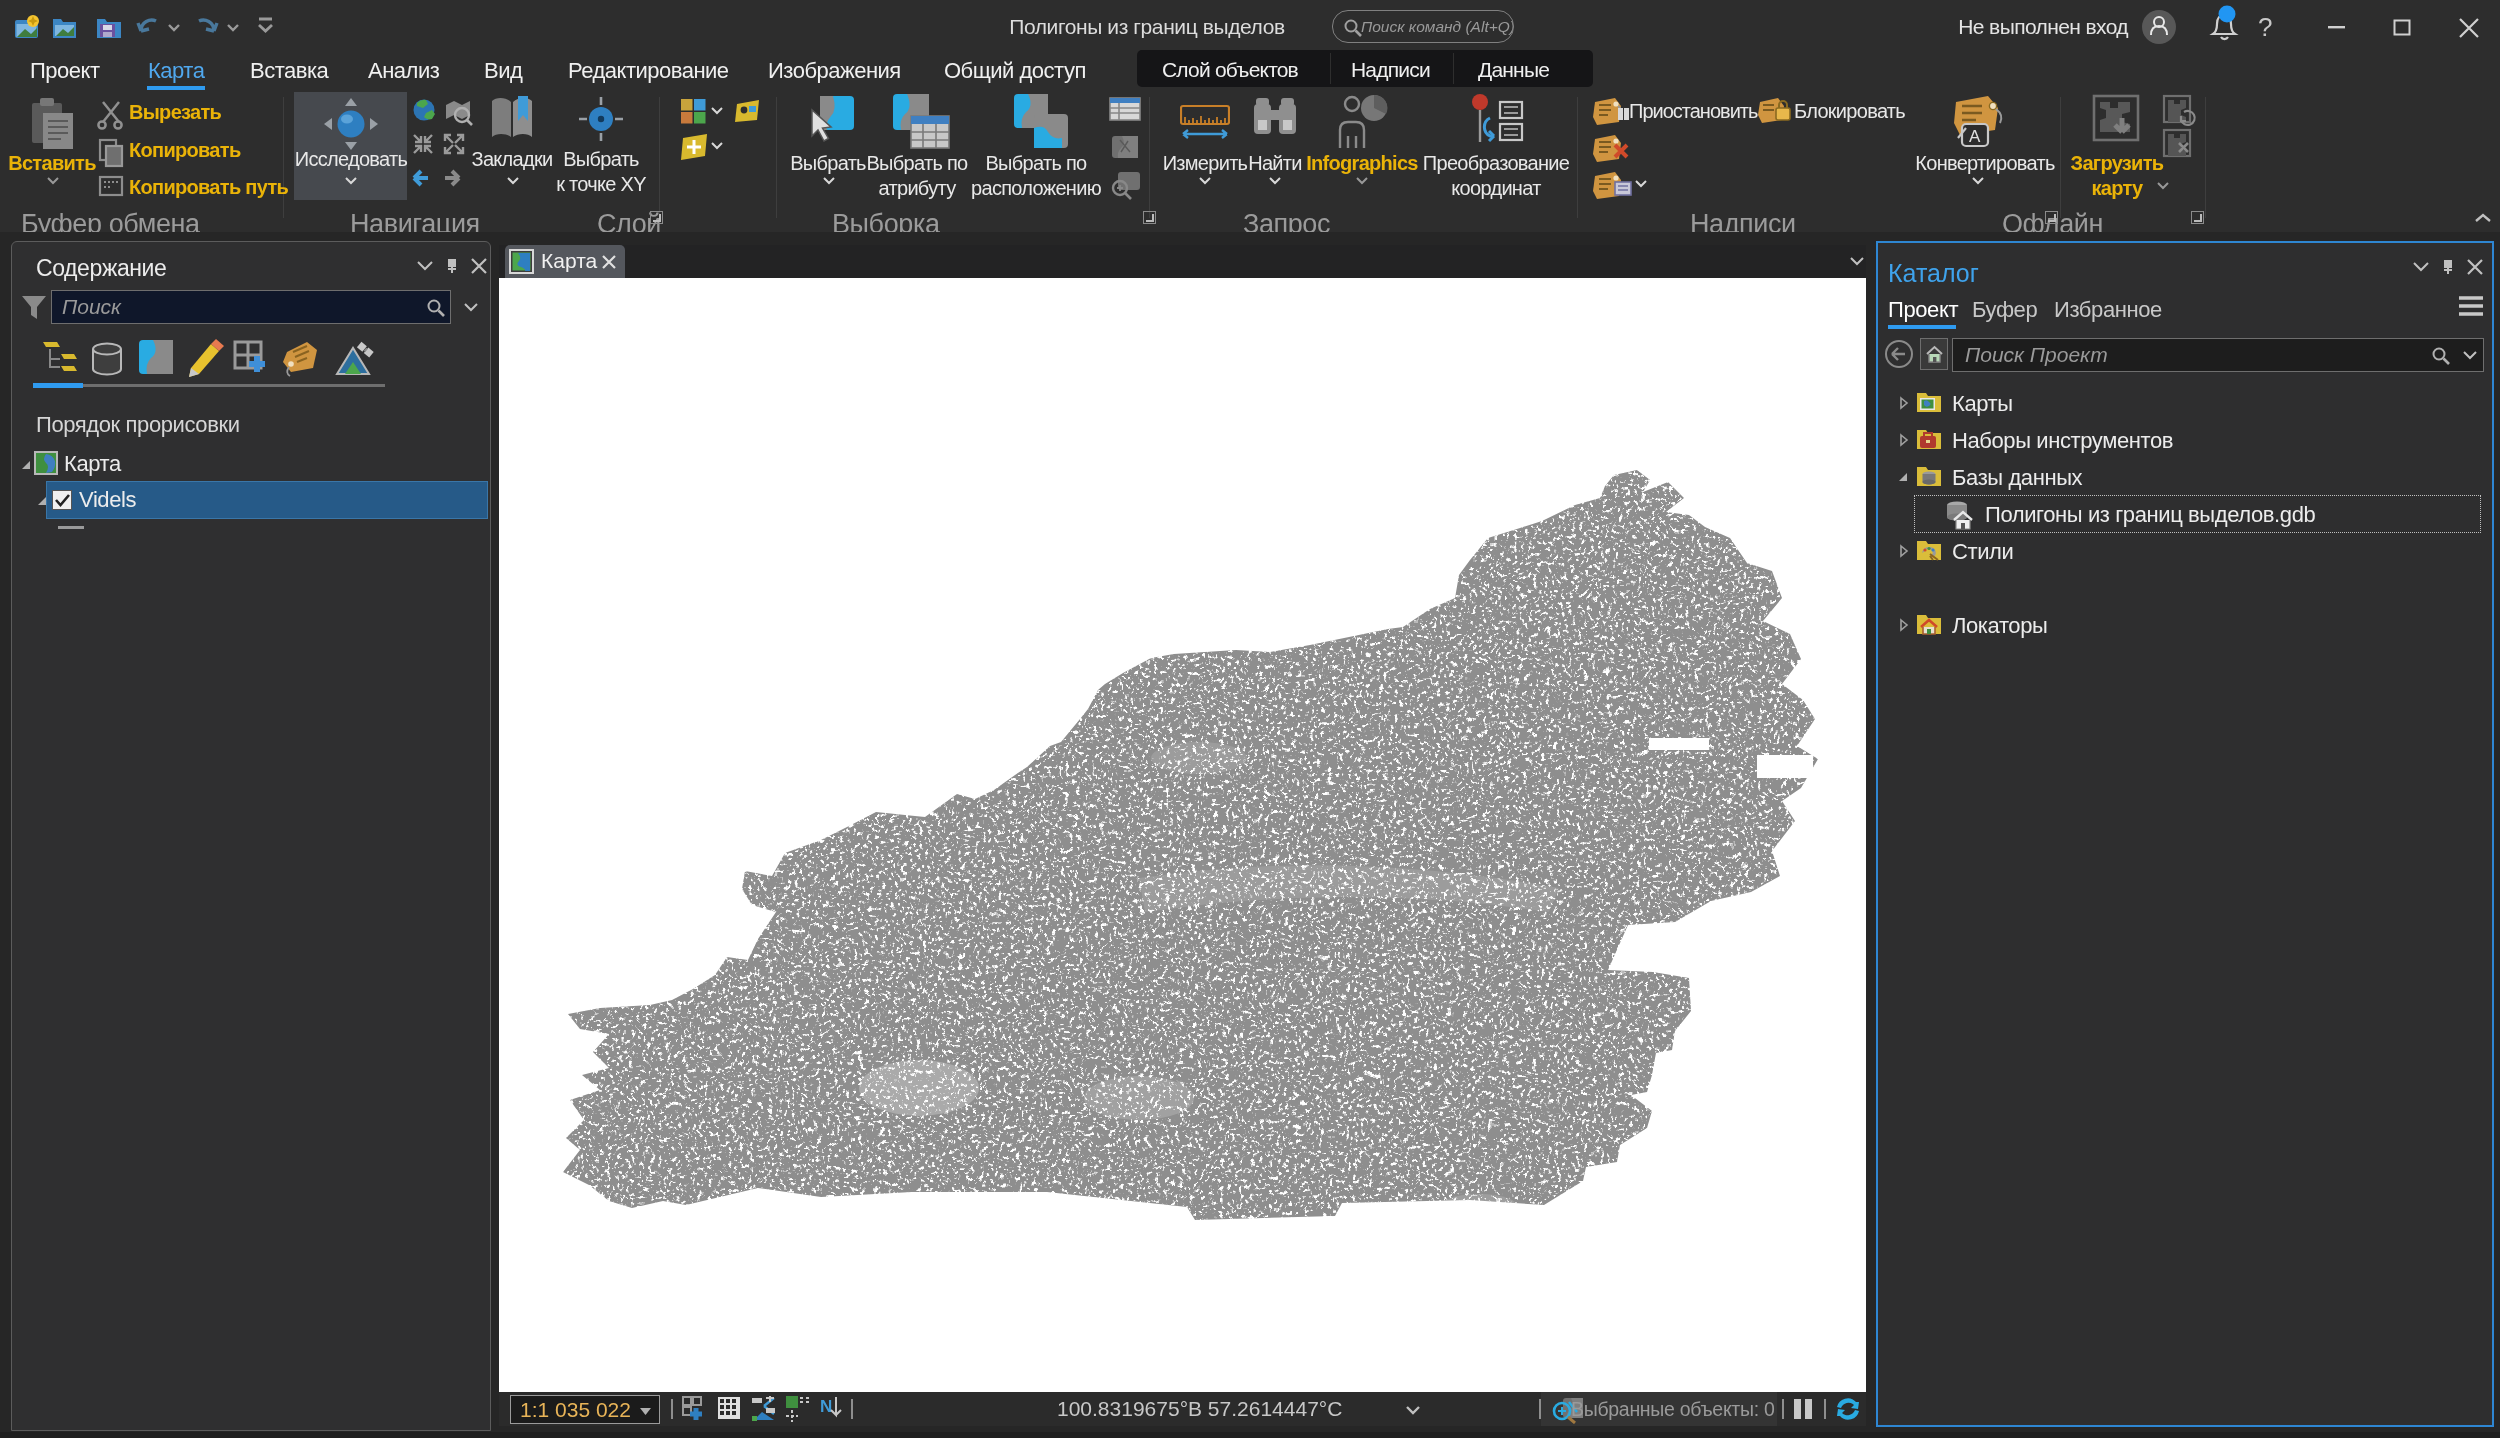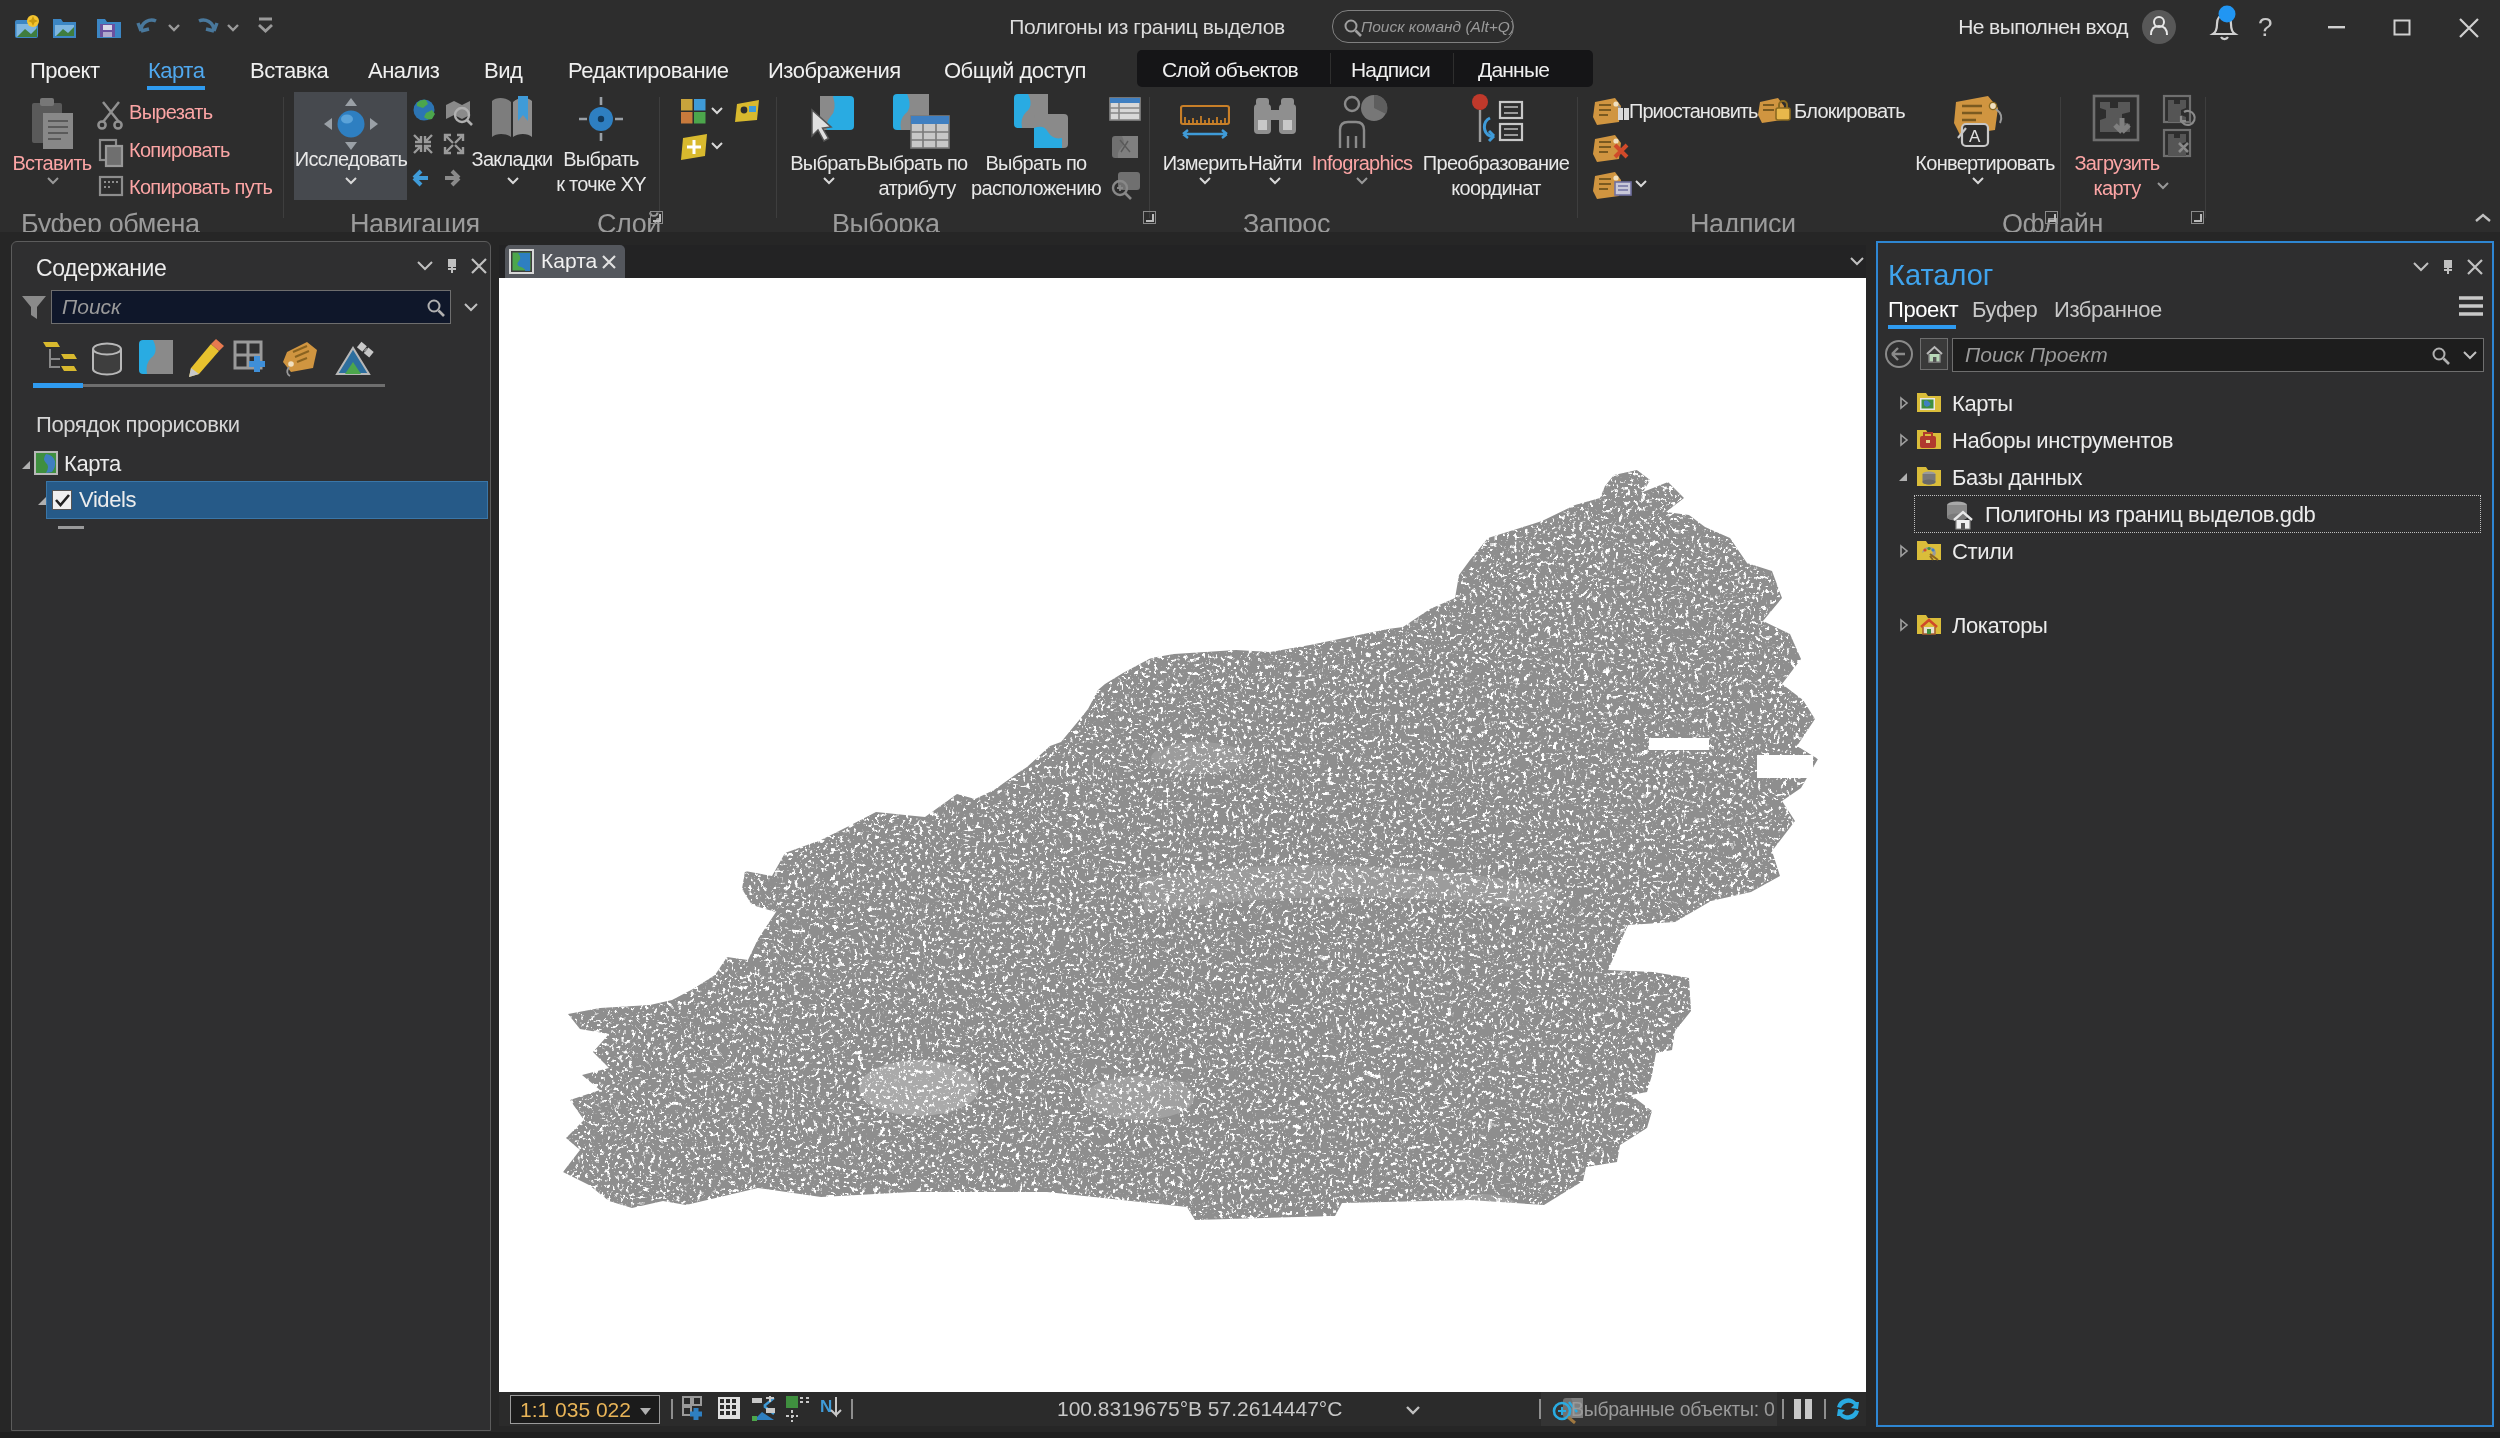--- a/index.html
+++ b/index.html
@@ -10,21 +10,21 @@
 #win { position:relative; width:2500px; height:1432px; background:#2d2d2d; }
 #apptitle { position:absolute; left:982px; top:15px; width:330px; text-align:center; font-size:21px; letter-spacing:-0.4px; color:#dcdcdc; }
 #cmdsearch { position:absolute; left:1332px; top:10px; width:182px; height:33px; border:1px solid #808080; border-radius:16px; background:#2d2d2d; color:#999; font-size:15.5px; font-style:italic; line-height:31px; white-space:nowrap; overflow:hidden; }
 #signin { position:absolute; right:372px; top:15px; font-size:21px; letter-spacing:-0.6px; color:#e4e4e4; }
 .mtab { position:absolute; top:58px; font-size:22px; letter-spacing:-0.5px; color:#f0f0f0; }
 .mtab.active { color:#50a8ee; }
 #ctxbox { position:absolute; left:1137px; top:50px; width:456px; height:37px; background:#151517; border-radius:5px; }
 .vsep { position:absolute; top:97px; width:1px; height:121px; background:#3e3e3e; }
 .glabel { position:absolute; top:209px; font-size:27px; letter-spacing:-0.4px; color:#9b9b9b; width:240px; }
 .btxt { position:absolute; font-size:20px; letter-spacing:-0.7px; color:#e8e8e8; text-align:center; white-space:nowrap; }
-.btxt.dis { color:#fca5a5; }
+.btxt.dis { color:#eab308;font-weight:bold; }
 .btxt.c { width:200px; }
 .launcher { position:absolute; top:211px; width:13px; height:13px; border:1px solid #8b8b8b; }
 .launcher:after { content:""; position:absolute; right:1px; bottom:1px; width:6px; height:6px; border-right:2px solid #bbb; border-bottom:2px solid #bbb; }
 #leftpanel { position:absolute; left:11px; top:241px; width:480px; height:1190px; background:#2f2f30; border:1px solid #5c5c5c; border-radius:6px 6px 0 0; }
 #rightpanel { position:absolute; left:1876px; top:241px; width:618px; height:1186px; background:#2e2e2f; border:2px solid #2e86d2; }
 #tabbar { position:absolute; left:499px; top:245px; width:1367px; height:33px; background:#232324; }
 #maptab { position:absolute; left:6px; top:0; width:120px; height:33px; background:#54575d; border-radius:5px 5px 0 0; }
 #mapcanvas { position:absolute; left:499px; top:278px; width:1367px; height:1114px; background:#ffffff; }
 #statusbar { position:absolute; left:499px; top:1392px; width:1367px; height:34px; background:#2b2b2b; font-size:20px; }
 .ssep { position:absolute; top:7px; width:2px; height:20px; background:#8e8e8e; }
@@ -618,21 +618,21 @@
     <div class="abs" style="left:1295px;top:7px;width:7px;height:20px;background:#c8c8c8"></div>
     <div class="abs" style="left:1306px;top:7px;width:7px;height:20px;background:#c8c8c8"></div>
     <div class="ssep" style="left:1325px"></div>
     <svg class="abs" style="left:1334px;top:2px" width="30" height="30" viewBox="0 0 30 30">
       <path d="M4,13 a11,11 0 0 1 19,-5 l3,0 -1,7 -7,-1 3,-3 a8,8 0 0 0 -13,3 Z" fill="#29abe2"></path>
       <path d="M26,17 a11,11 0 0 1 -19,5 l-3,0 1,-7 7,1 -3,3 a8,8 0 0 0 13,-3 Z" fill="#29abe2"></path>
     </svg>
   </div>
 
   <div id="rightpanel">
-    <div class="abs" style="left:10px;top:16px;font-size:29px;color:#3fa3ec">Каталог</div>
+    <div class="abs" style="left:10px;top:16px;font-size:25px;color:#3fa3ec">Каталог</div>
     <svg class="abs" style="left:534px;top:16px" width="76" height="16" viewBox="0 0 76 16">
       <path d="M2,4 l7,7 l7,-7" fill="none" stroke="#c0c0c0" stroke-width="2"></path>
       <g stroke="#c0c0c0" stroke-width="2" fill="none">
           <path d="M36,2 v9 M32,11 h8 M36,11 v4"></path>
           <rect x="33" y="2" width="6" height="6" fill="#c0c0c0"></rect>
         </g>
       <path d="M56,1 l14,14 M70,1 l-14,14" stroke="#c0c0c0" stroke-width="2.2"></path>
     </svg>
     <div class="abs tlabel" style="left:10px;top:54px;color:#fff">Проект</div>
     <div class="abs" style="left:10px;top:82px;width:68px;height:4px;background:#2f9bf0"></div>

